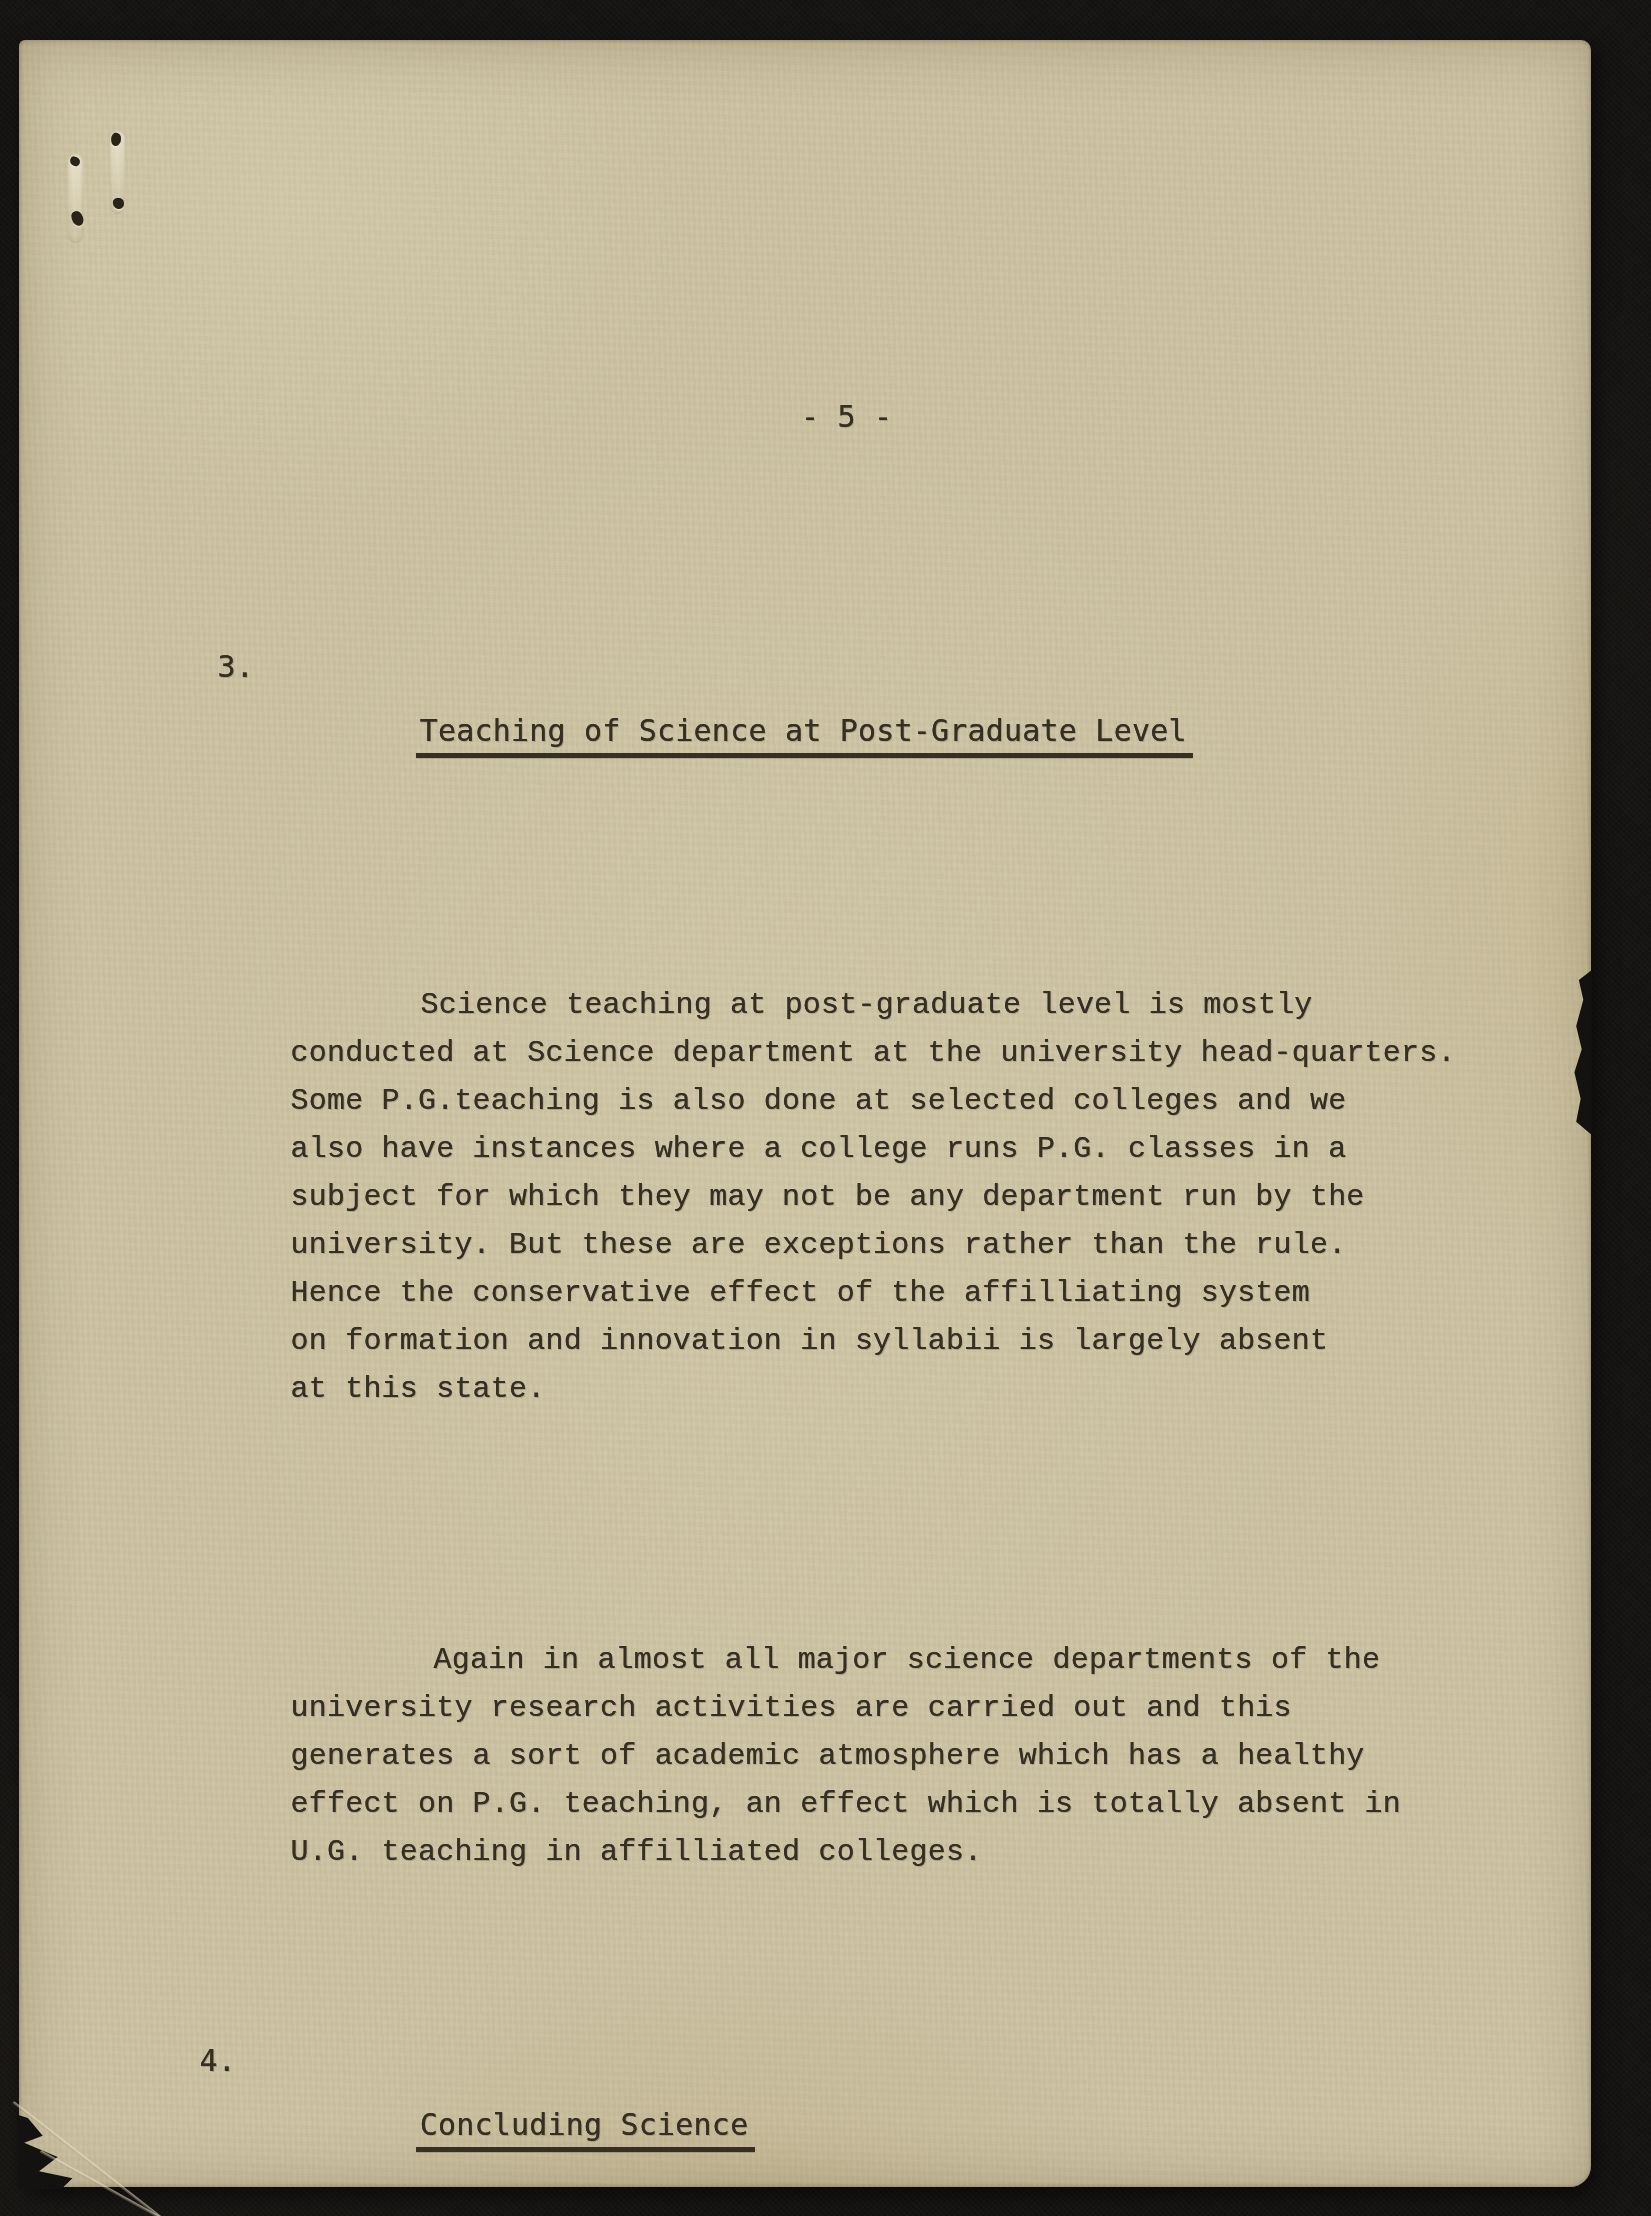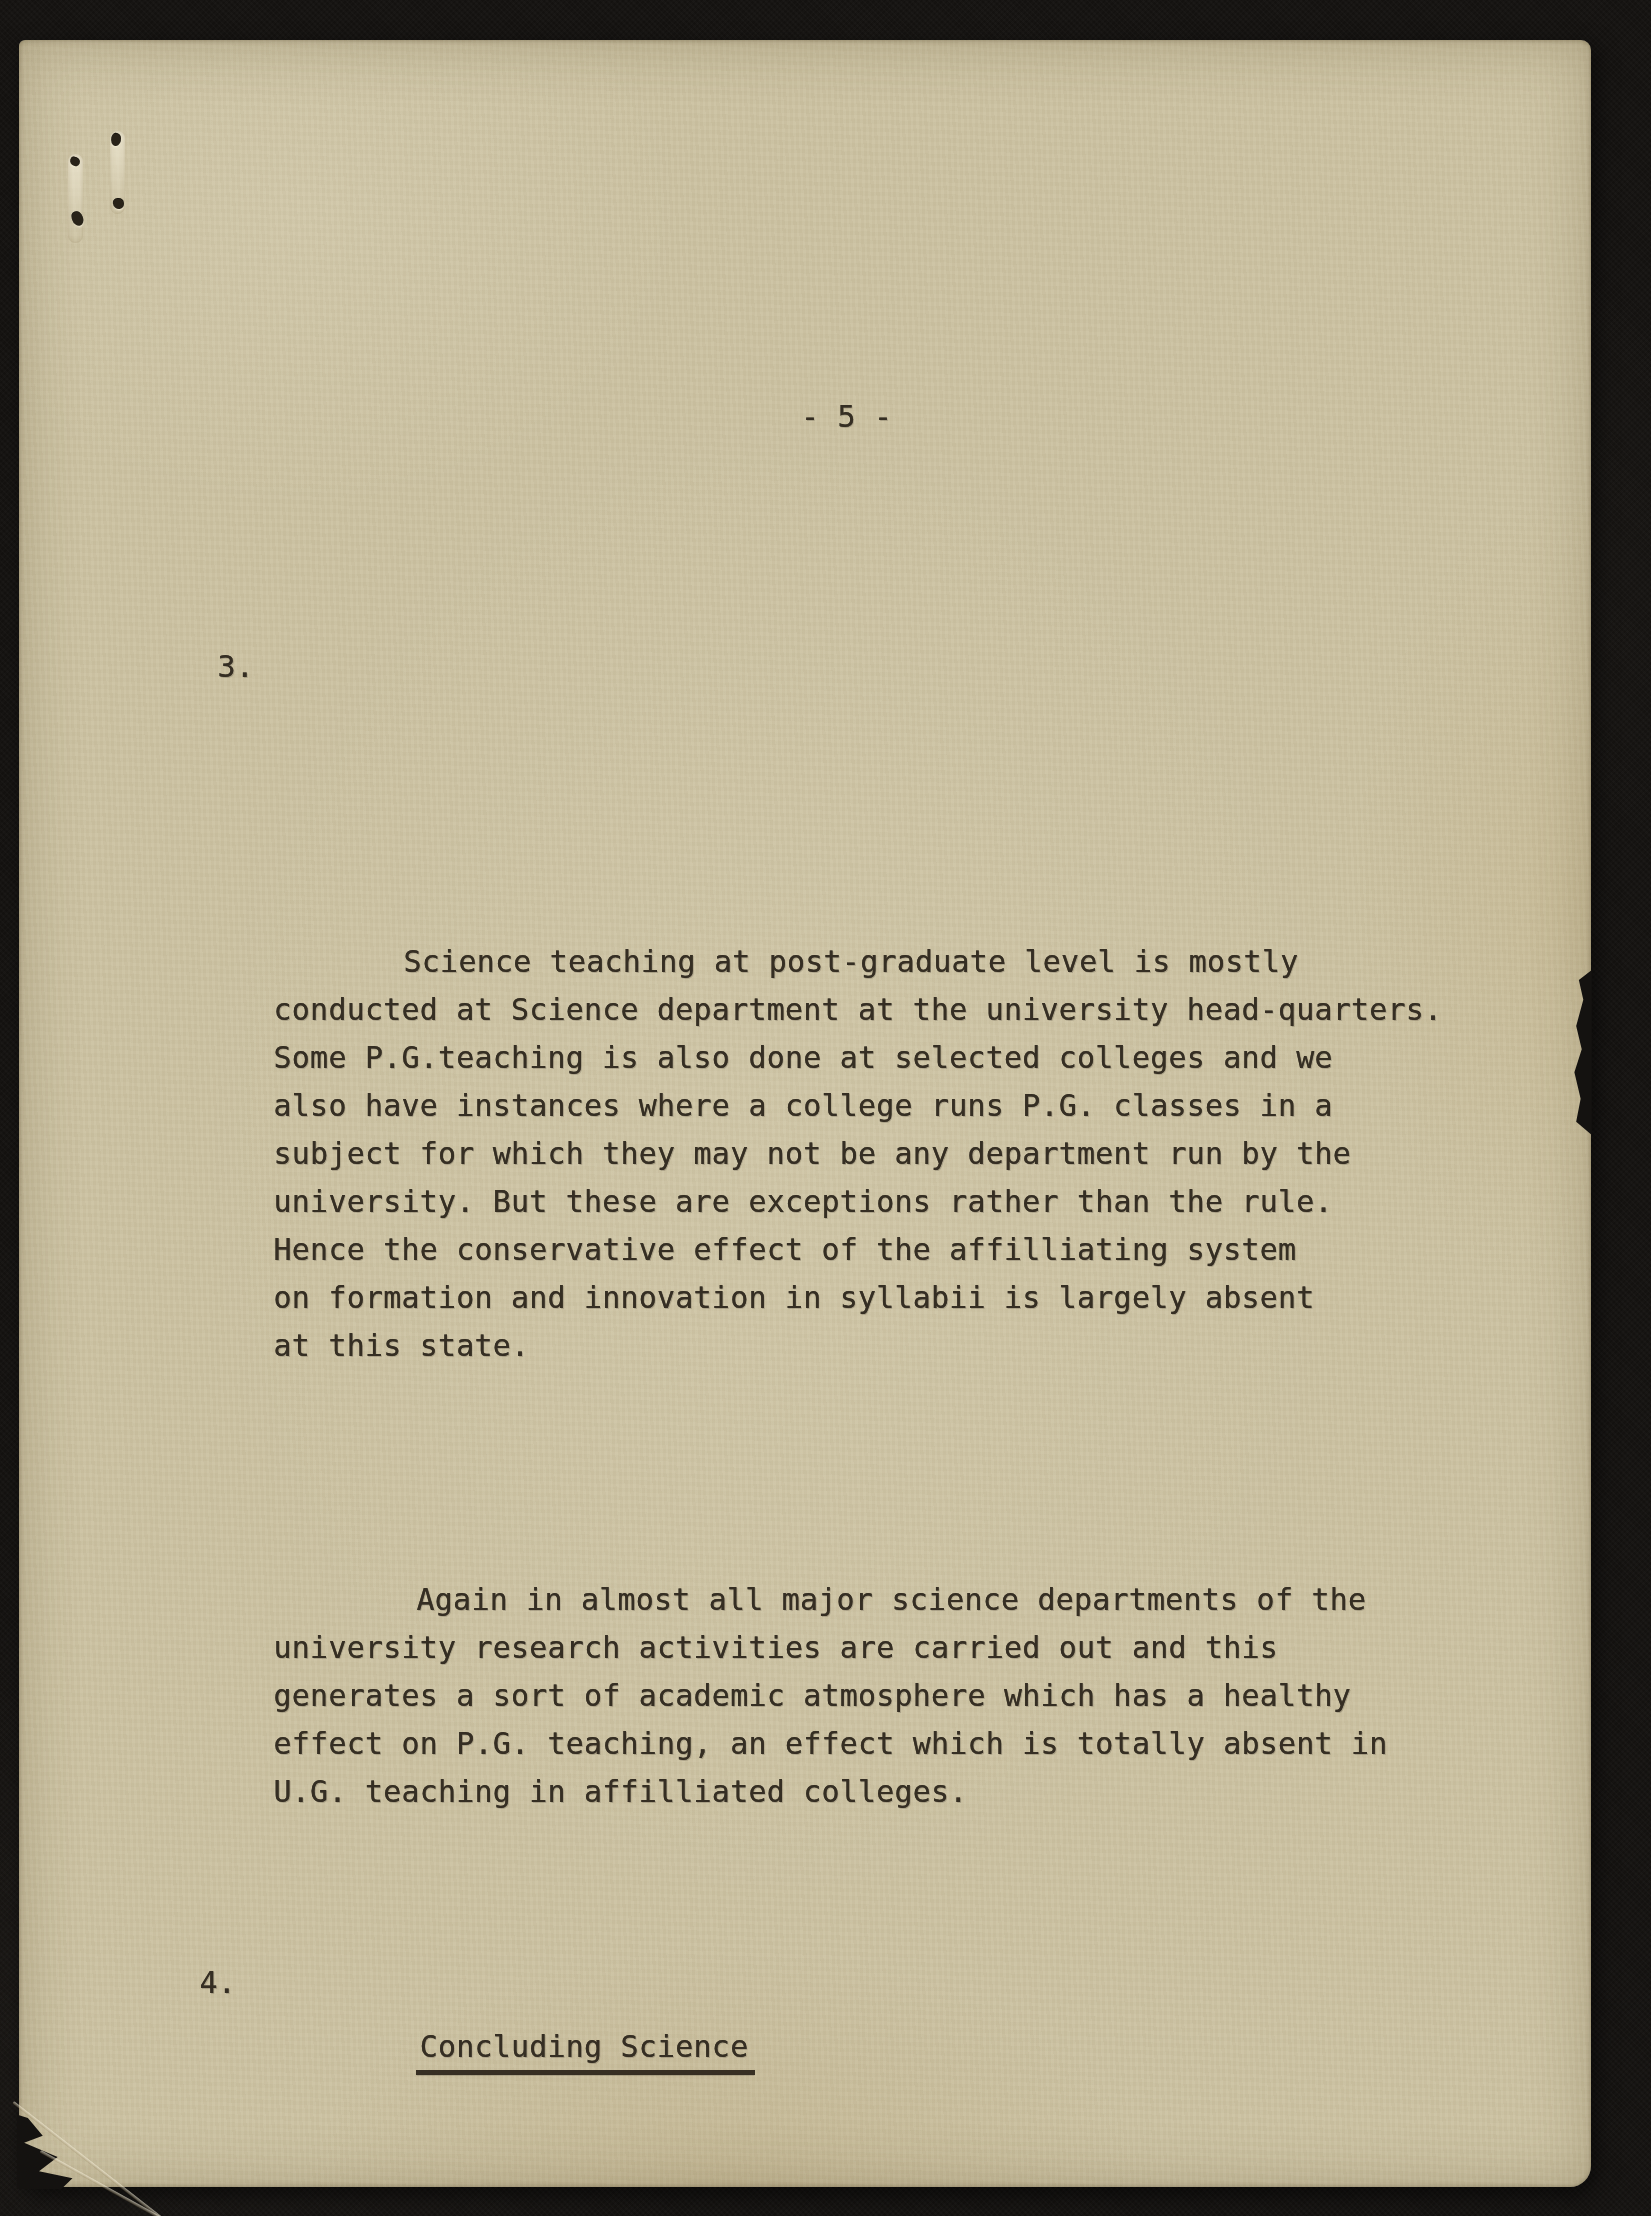--- a/index.html
+++ b/index.html
@@ -82,21 +82,21 @@
   .heading-4{margin-top:7.4px;}
   .sec-num{position:absolute;top:0;}
   .heading-3 .sec-num{left:-56px;}
   .heading-4 .sec-num{left:-74px;}
   .sec-title{
     display:inline-block;
     border-bottom:5px solid rgba(42,35,25,0.92);
     padding:0 6.2px 6.2px 3.7px;margin-left:-3.7px;
     box-shadow:0 1.2px 0.6px -0.6px rgba(42,35,25,0.35);
   }
-  .para{margin:0;}
+  .para{margin:17px;font-family:Liberation Mono, monospace;}
   .para-1{margin-top:47px;}
   .para-2{margin-top:62px;}
   .para-1 .line:first-child{text-indent:130px;}
   .para-2 .line:first-child{text-indent:143px;}
 </style>
 </head>
 <body>
 
 <div class="scan">
   <div class="paper">
@@ -113,20 +113,21 @@
     <div class="corner-tear"></div>
     <div class="crease crease-1"></div>
     <div class="crease crease-2"></div>
 
     <div class="content typewriter">
 
       <div class="page-number">- 5 -</div>
 
       <div class="heading heading-3">
         <span class="sec-num">3.</span>
+        <span class="sec-title">Teaching of Science at Post-Graduate Level</span>
       </div>
 
       <div class="para para-1"><div class="line">Science teaching at post-graduate level is mostly</div><div class="line">conducted at Science department at the university head-quarters.</div><div class="line">Some P.G.teaching is also done at selected colleges and we</div><div class="line">also have instances where a college runs P.G. classes in a</div><div class="line">subject for which they may not be any department run by the</div><div class="line">university. But these are exceptions rather than the rule.</div><div class="line">Hence the conservative effect of the affilliating system</div><div class="line">on formation and innovation in syllabii is largely absent</div><div class="line">at this state.</div></div>
 
       <div class="para para-2"><div class="line">Again in almost all major science departments of the</div><div class="line">university research activities are carried out and this</div><div class="line">generates a sort of academic atmosphere which has a healthy</div><div class="line">effect on P.G. teaching, an effect which is totally absent in</div><div class="line">U.G. teaching in affilliated colleges.</div></div>
 
       <div class="heading heading-4">
         <span class="sec-num">4.</span>
         <span class="sec-title">Concluding Science</span>
       </div>

